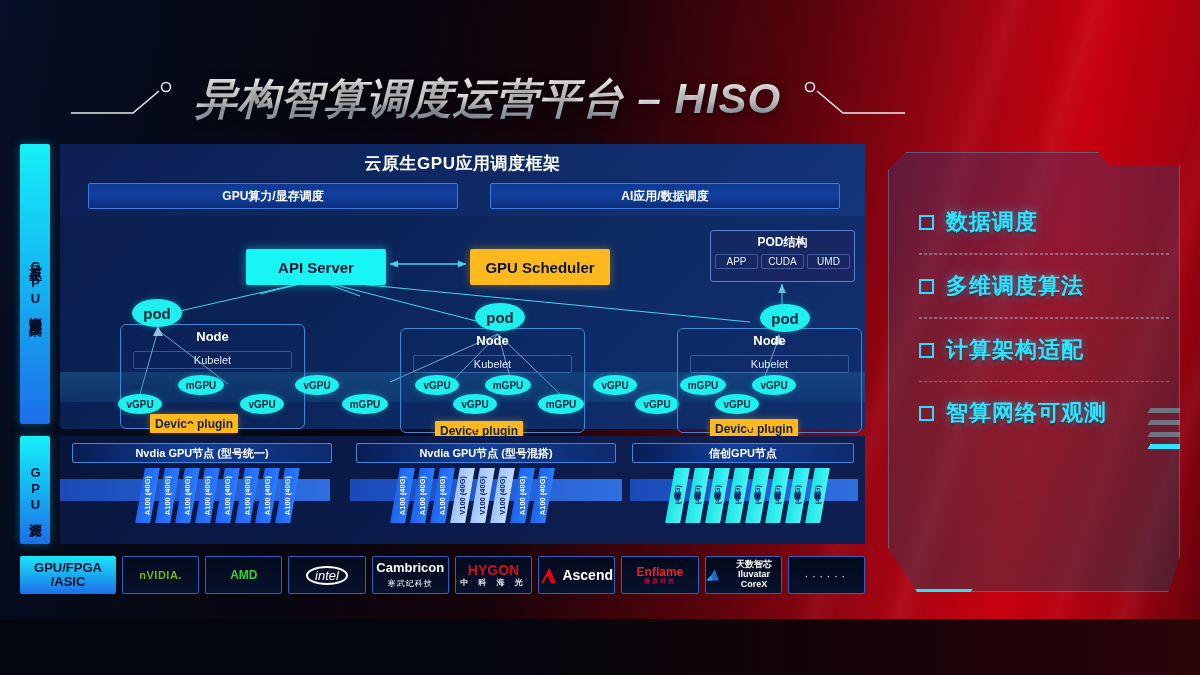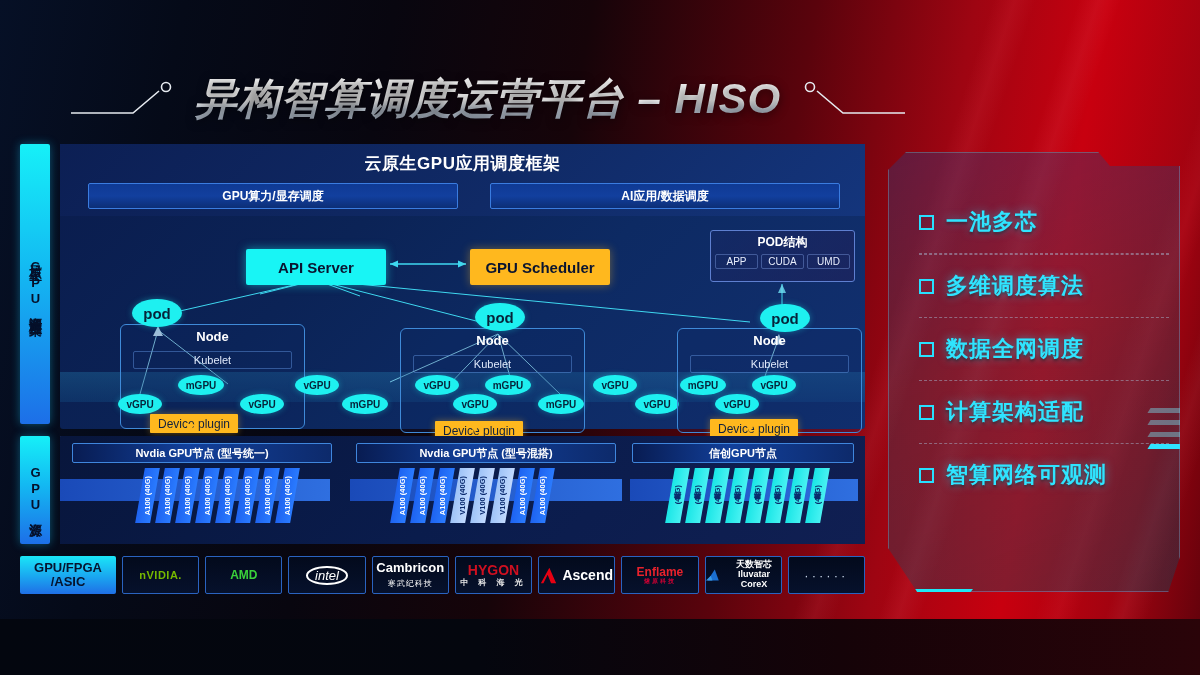--- a/index.html
+++ b/index.html
@@ -125,21 +125,21 @@
     background:#1ef0f0; color:#06243a; font-weight:bold;
     display:flex; align-items:center; justify-content:center;
     box-shadow:0 0 6px rgba(30,240,240,.35);
   }
   .pill.vg { width:44px; height:20px; font-size:10px; }
   .pill.mg { width:46px; height:20px; font-size:10px; }
   .pill.pod { width:50px; height:28px; font-size:15px; }
 
   .devplugin {
     position:absolute; height:19px; background:#ffb81e; color:#12213d;
-    font-size:12px; font-weight:normal; display:flex; align-items:center; justify-content:center;
+    font-size:12px; font-weight:bold; display:flex; align-items:center; justify-content:center;
     border-radius:1px; box-shadow:0 0 7px rgba(255,184,30,.4);
   }
 
   .panel-b {
     position:absolute; left:40px; top:292px; width:805px; height:108px;
     background:
       linear-gradient(118deg, rgba(255,255,255,.04) 0 1px, transparent 1px 24px),
       linear-gradient(135deg,#08163c 0%,#0a1c4c 50%,#101f52 100%);
   }
   .gpu-node-label {
@@ -487,33 +487,29 @@
     <div class="panel-stripes">
       <i></i>
         <i></i>
         <i></i>
         <i></i>
     </div>
     <div class="corner-tab"></div>
     <div id="feature-list">
         <div class="feat-item">
           <span class="feat-box"></span>
-          <span class="feat-text">一池多芯</span>
+          <span class="feat-text">数据调度</span>
         </div>
         <div class="feat-sep"></div>
         <div class="feat-sep"></div>
         <div class="feat-item">
           <span class="feat-box"></span>
           <span class="feat-text">多维调度算法</span>
         </div>
         <div class="feat-sep"></div>
-        <div class="feat-item">
-          <span class="feat-box"></span>
-          <span class="feat-text">数据全网调度</span>
-        </div>
         <div class="feat-sep"></div>
         <div class="feat-item">
           <span class="feat-box"></span>
           <span class="feat-text">计算架构适配</span>
         </div>
         <div class="feat-sep"></div>
         <div class="feat-item">
           <span class="feat-box"></span>
           <span class="feat-text">智算网络可观测</span>
         </div>

